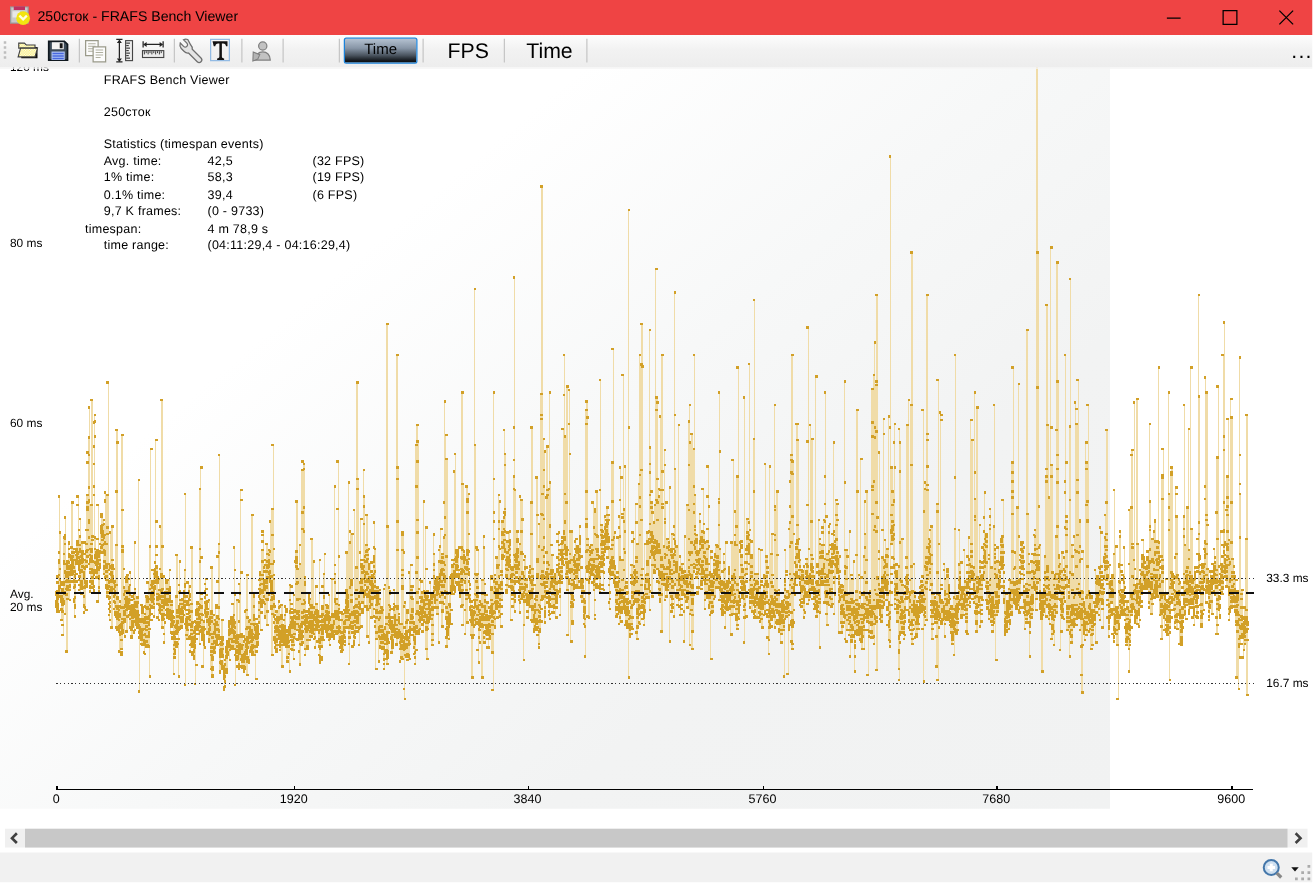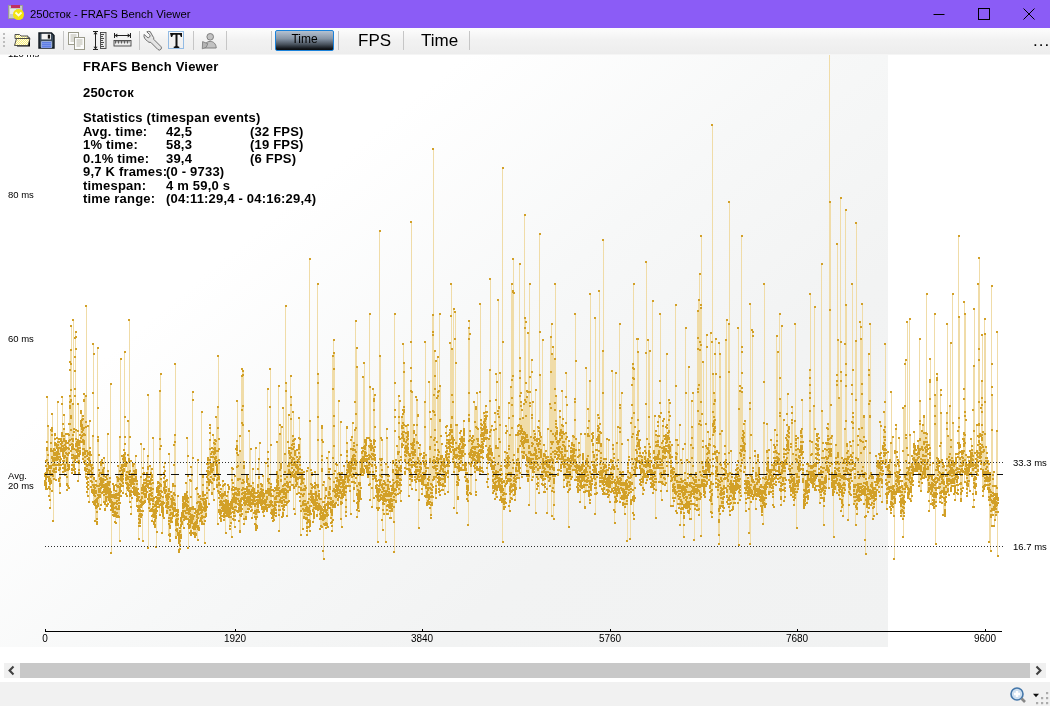--- a/index.html
+++ b/index.html
@@ -1,30 +1,30 @@
 <!DOCTYPE html>
 <html><head><meta charset="utf-8"><style>
 *{margin:0;padding:0;box-sizing:border-box}
 html,body{width:1050px;height:706px;overflow:hidden;font-family:"Liberation Sans",sans-serif;background:#fff}
 #win{position:relative;width:1050px;height:706px}
 
-#titlebar{position:absolute;left:0;top:0;width:1050px;height:28px;background:#8b5cf6}
+#titlebar{position:absolute;left:0;top:0;width:1050px;height:28px;background:#ef4444}
 #ticon{position:absolute;left:8px;top:5px;width:17px;height:16px}
 #ttext{position:absolute;left:30px;top:0;height:28px;line-height:28px;font-size:11.3px;color:#000}
 .wbtn{position:absolute;top:0;width:45px;height:28px}
 
 #toolbar{position:absolute;left:0;top:28px;width:1050px;height:26px;background:linear-gradient(#fdfdfd,#f2f2f2 45%,#ededed)}
 #tbedge{position:absolute;left:0;top:54px;width:1050px;height:1px;background:#f5f5f5}
 .sep{position:absolute;top:3px;width:1px;height:19px;background:#c6c6c6}
 .tsep{position:absolute;top:3px;width:1px;height:19px;background:#c6c6c6}
 #timebtn{position:absolute;left:275px;top:2px;width:59px;height:21px;border:1.5px solid #1b82da;border-radius:2px;background:linear-gradient(#b5c2d1,#8795a6 40%,#4a545f 70%,#14181d 92%,#0a0c0e);color:#000;font-size:12px;text-align:center;line-height:17px}
 .tablbl{position:absolute;top:4px;font-size:17px;line-height:18px;color:#000}
 
 #chart{position:absolute;left:0;top:39px;width:888px;height:608px;background:linear-gradient(140deg,#ffffff 30%,#f7f8f8 52%,#f2f3f3 72%,#f1f2f2 100%)}
-.sl{position:absolute;font-size:13px;letter-spacing:0.2px;font-weight:bold;color:#000;white-space:pre}
+.sl{position:absolute;font-size:10px;letter-spacing:0.2px;font-weight:normal;color:#000;white-space:pre}
 .sl span{position:absolute;white-space:pre}
 
 #sbar{position:absolute;left:4px;top:663px;width:1042px;height:15px;background:#f0f0f0}
 #sthumb{position:absolute;left:16px;top:0;width:1010px;height:15px;background:#c8c8c8}
 .sarr{position:absolute;top:0;width:16px;height:15px;color:#404040;font-size:12px;font-weight:bold;text-align:center;line-height:15px}
 
 #status{position:absolute;left:0;top:682px;width:1050px;height:24px;background:#f1f1f1}
 </style></head><body>
 <div id="win">
  <div id="chart">
@@ -60,21 +60,21 @@
   </svg>
  </div>
  <div id="statsblk">
   <div class="sl" style="left:83px;top:58.6px">FRAFS Bench Viewer</div>
   <div class="sl" style="left:83px;top:85.1px">250сток</div>
   <div class="sl" style="left:83px;top:110.1px">Statistics (timespan events)</div>
   <div class="sl" style="left:0;top:123.6px"><span style="left:83px">Avg. time:</span><span style="left:166px">42,5</span><span style="left:250px">(32 FPS)</span></div>
   <div class="sl" style="left:0;top:137.1px"><span style="left:83px">1% time:</span><span style="left:166px">58,3</span><span style="left:250px">(19 FPS)</span></div>
   <div class="sl" style="left:0;top:150.6px"><span style="left:83px">0.1% time:</span><span style="left:166px">39,4</span><span style="left:250px">(6 FPS)</span></div>
   <div class="sl" style="left:0;top:164.1px"><span style="left:83px">9,7 K frames:</span><span style="left:166px">(0 - 9733)</span></div>
-  <div class="sl" style="left:0;top:177.6px"><span style="left:83px">timespan:</span><span style="left:166px">4 m 59,0 s</span></div>
+  <div class="sl" style="left:0;top:177.6px"><span style="left:68px">timespan:</span><span style="left:166px">4 m 78,9 s</span></div>
   <div class="sl" style="left:0;top:191.1px"><span style="left:83px">time range:</span><span style="left:166px">(04:11:29,4 - 04:16:29,4)</span></div>
  </div>
  <div id="titlebar">
   <svg id="ticon" viewBox="0 0 17 16">
         <rect x="0" y="0" width="15" height="14" fill="#9a9a9a"></rect>
         <rect x="1" y="1" width="13" height="12" fill="#c9c9c9"></rect>
         <rect x="3" y="0" width="9" height="3" fill="#c03060"></rect>
         <rect x="2" y="4" width="6" height="5" fill="#e8e8e8"></rect>
         <circle cx="10.5" cy="9.5" r="5.5" fill="#f2e410"></circle>
         <path d="M7.5 7.5 L10.5 10.5 L13.5 7.5" stroke="#fffde0" stroke-width="1.8" fill="none"></path>

